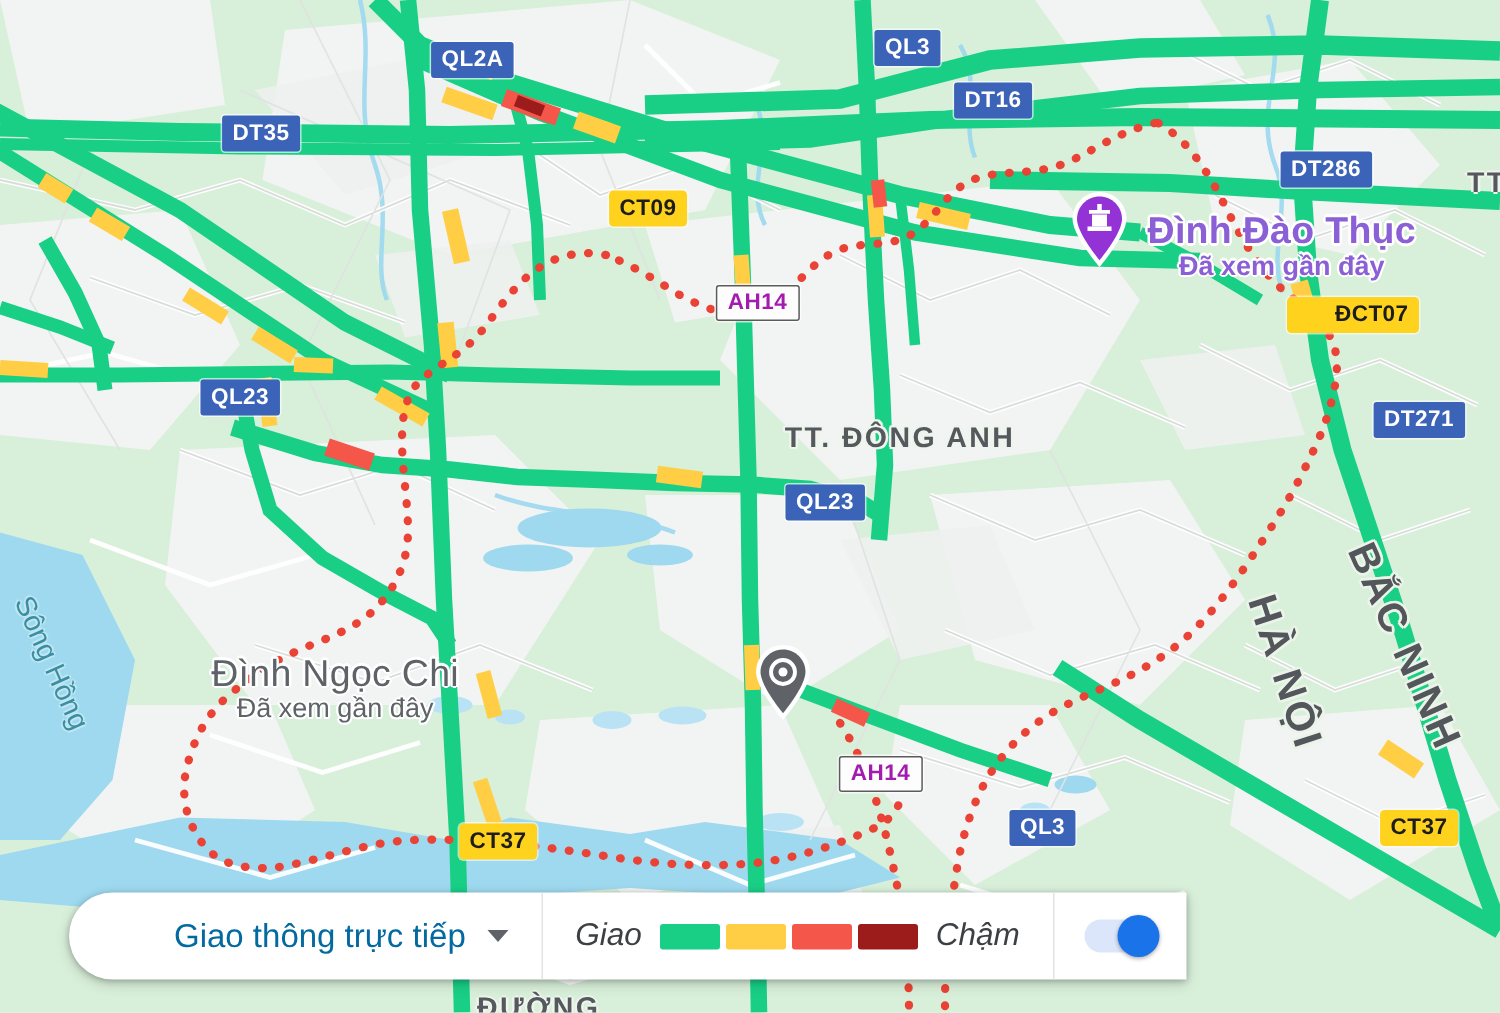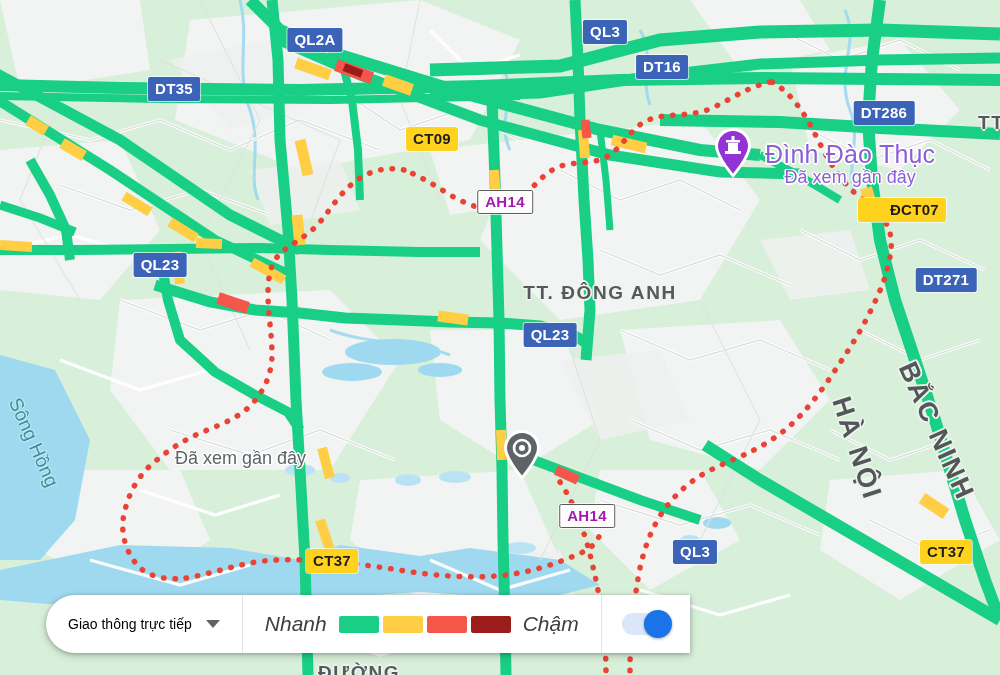--- a/index.html
+++ b/index.html
@@ -112,21 +112,21 @@
     display:flex;align-items:stretch;
     background:#fff;
     border-radius:30px 0 0 30px;
     box-shadow:0 1px 4px rgba(0,0,0,.28), 0 3px 10px rgba(0,0,0,.14);
     z-index:60;
     overflow:hidden;
   }
   .lp-sect{display:flex;align-items:center;padding:0 22px;}
   .lp-sect + .lp-sect{border-left:1px solid #e3e3e3;}
   .lp-traffic-label{
-    font-size:14px;color:#000000;margin-right:14px;white-space:nowrap;
+    font-size:22px;color:#0369a1;margin-right:14px;white-space:nowrap;margin-left:48px;
   }
   .caret{
     width:0;height:0;
     border-left:7px solid transparent;border-right:7px solid transparent;
     border-top:8px solid #5f6368;
     cursor:pointer;
   }
   .lp-fast,.lp-slow{
     font-size:21px;font-style:italic;color:#3c4043;white-space:nowrap;
   }
@@ -405,46 +405,47 @@
     <div class="pin" style="left: 733px; top: 180px;"><svg width="42" height="54" viewBox="0 0 42 54">
         <path d="M21 2 C11 2 3 10 3 20 C3 31 21 52 21 52 C21 52 39 31 39 20 C39 10 31 2 21 2 Z" fill="#ffffff"></path>
         <path d="M21 5 C12.7 5 6 11.7 6 20 C6 29.5 21 47.5 21 47.5 C21 47.5 36 29.5 36 20 C36 11.7 29.3 5 21 5 Z" fill="#9333d6"></path>
         <g fill="#ffffff">
           <rect x="13" y="25" width="16" height="3"></rect>
           <rect x="16" y="17" width="10" height="8"></rect>
           <rect x="14" y="14" width="14" height="2.5"></rect>
           <rect x="19.5" y="10" width="3" height="4"></rect>
         </g>
       </svg></div>
-    <div class="poi" style="left: 765px; top: 164px;">
+    <div class="poi" style="left: 765px; top: 164px; font-weight: bold;">
       <div class="pname">Đình Đào Thục</div>
       <div class="psub">Đã xem gần đây</div>
     </div>
     <div class="pin" style="left: 522px; top: 482px;"><svg width="42" height="54" viewBox="0 0 42 54">
         <path d="M21 2 C11 2 3 10 3 20 C3 31 21 52 21 52 C21 52 39 31 39 20 C39 10 31 2 21 2 Z" fill="#ffffff"></path>
         <path d="M21 5 C12.7 5 6 11.7 6 20 C6 29.5 21 47.5 21 47.5 C21 47.5 36 29.5 36 20 C36 11.7 29.3 5 21 5 Z" fill="#5f6368"></path>
         <g fill="#ffffff">
           <circle cx="21" cy="20" r="8" fill="none" stroke="#ffffff" stroke-width="2.6"></circle>
           <circle cx="21" cy="20" r="3"></circle>
         </g>
       </svg></div>
     <div class="poi grey" style="left: 306px; top: 459px; transform: translate(-100%, -50%);">
+      <div class="pname">Đình Ngọc Chi</div>
       <div class="psub">Đã xem gần đây</div>
     </div>
   </div>
 
 <div class="legend-panel">
 
   <div class="lp-sect">
     <span class="lp-traffic-label">Giao thông trực tiếp</span>
     <span class="caret"></span>
   </div>
 
   <div class="lp-sect">
-    <span class="lp-fast">Nhanh</span>
+    <span class="lp-fast">Giao</span>
     <span class="swatches" id="swatches">
         <span class="sw" style="background: rgb(25, 207, 134);"></span>
         <span class="sw" style="background: rgb(255, 206, 68);"></span>
         <span class="sw" style="background: rgb(244, 86, 74);"></span>
         <span class="sw" style="background: rgb(156, 28, 28);"></span>
       </span>
     <span class="lp-slow">Chậm</span>
   </div>
 
   <div class="lp-sect toggle-wrap">

